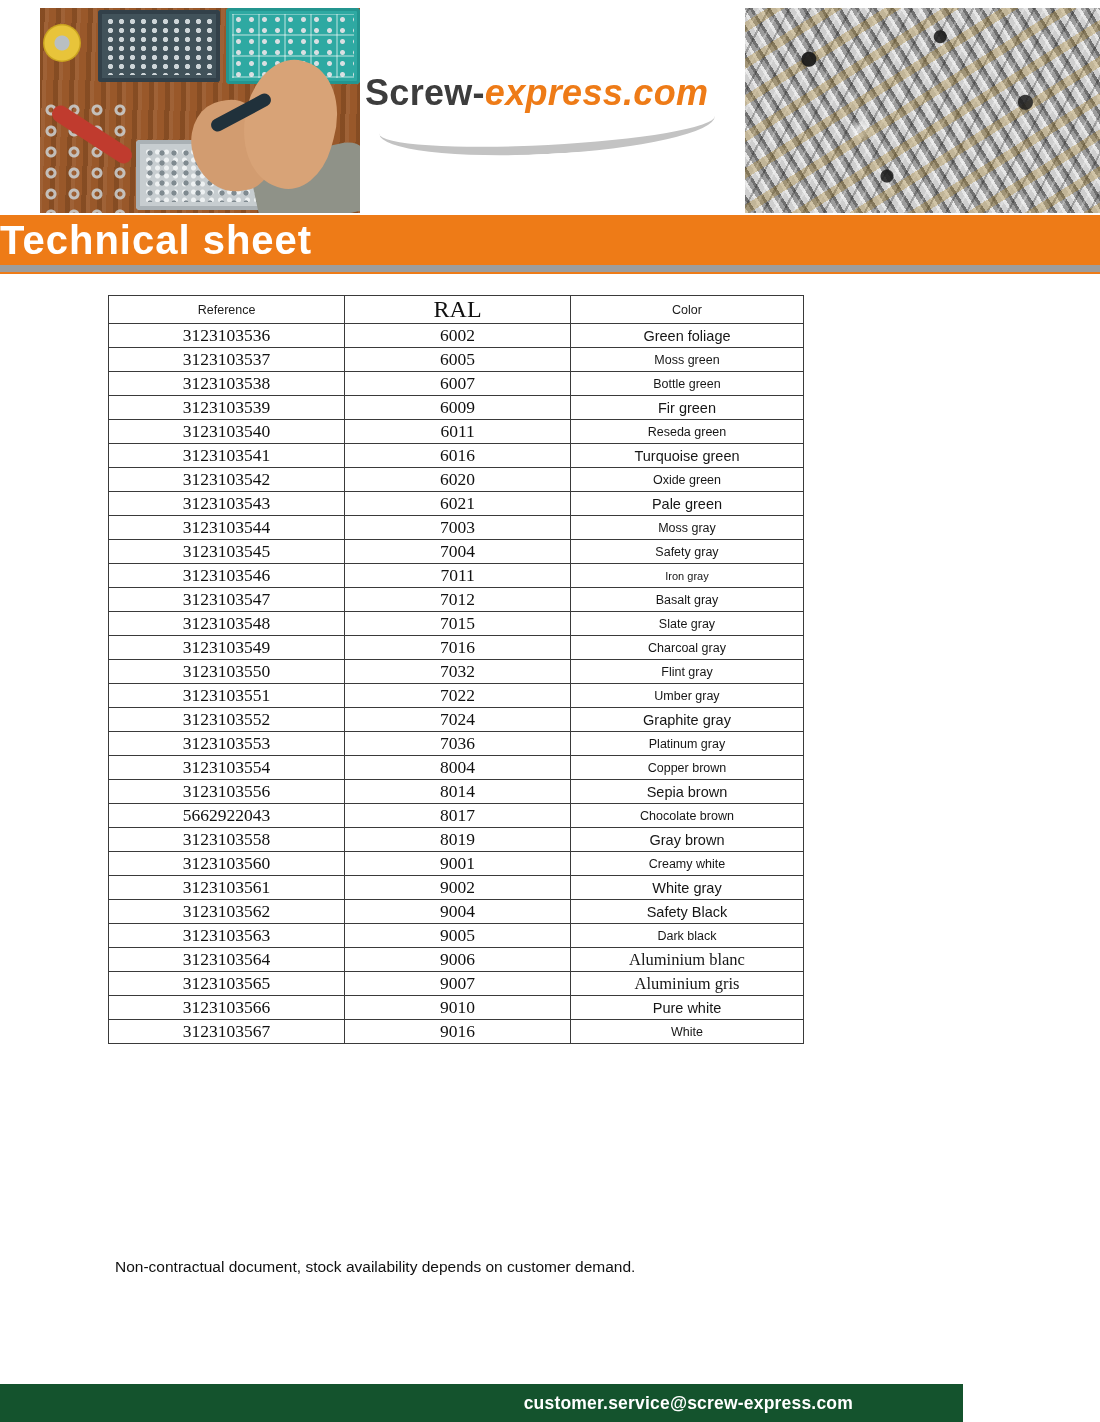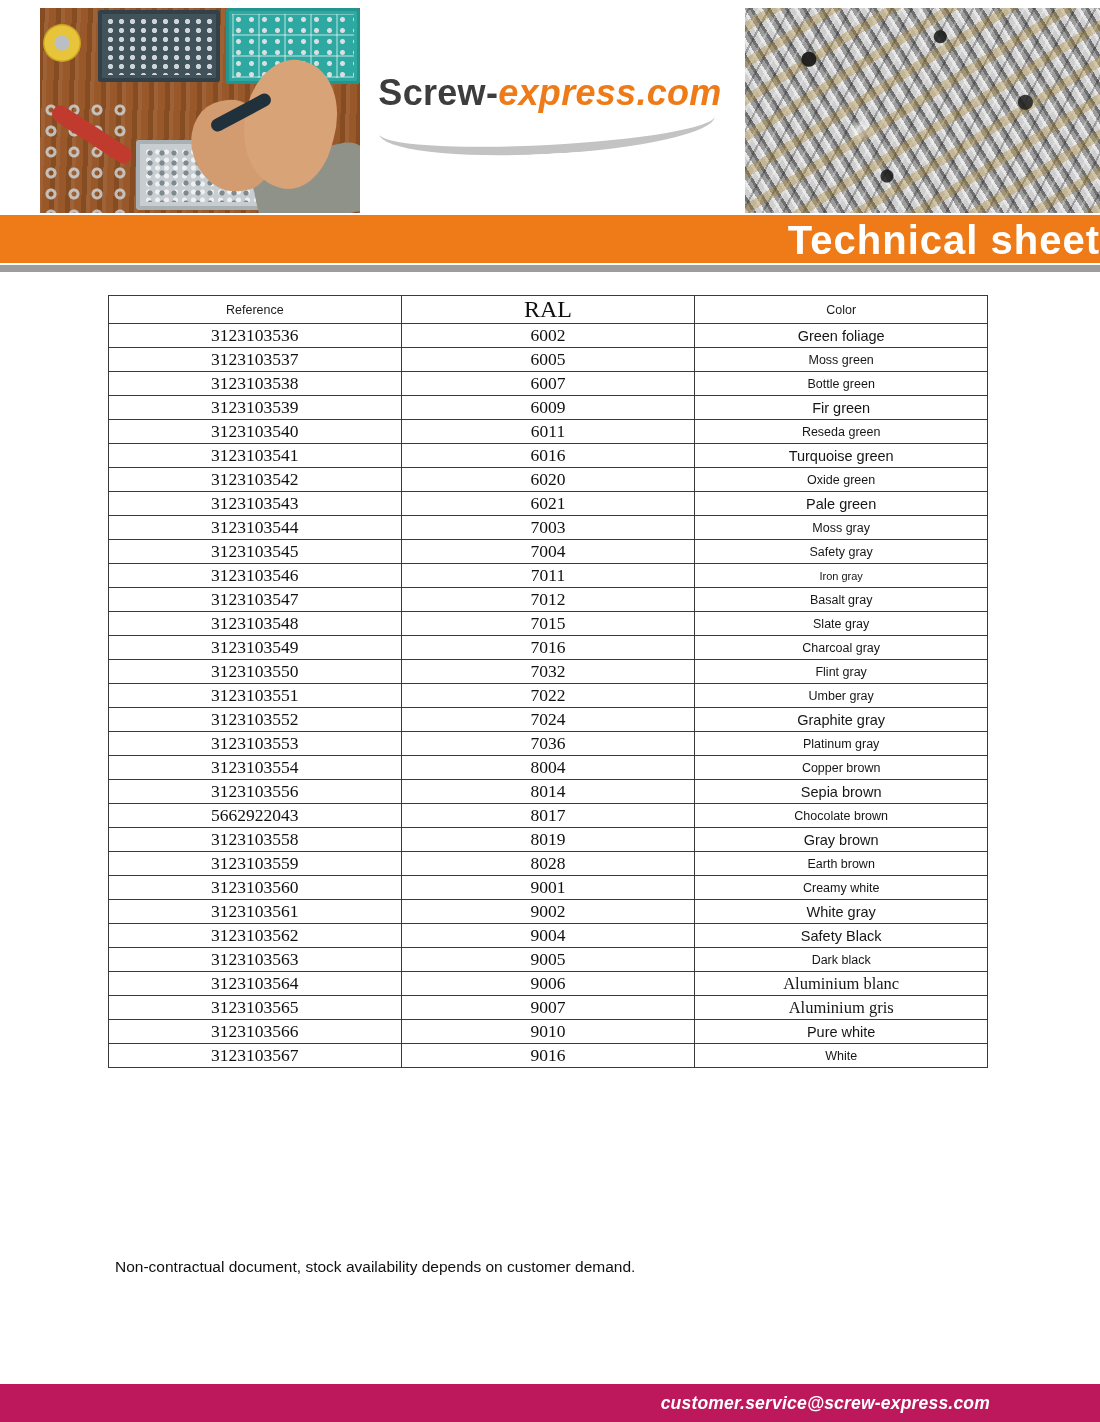--- a/index.html
+++ b/index.html
@@ -53,47 +53,47 @@
       radial-gradient(circle at 55% 14%, rgba(28,28,28,.88) 0 6px, rgba(0,0,0,0) 7px),
       radial-gradient(circle at 79% 46%, rgba(30,30,30,.85) 0 7px, rgba(0,0,0,0) 8px),
       radial-gradient(circle at 40% 82%, rgba(24,24,24,.85) 0 6px, rgba(0,0,0,0) 7px),
       repeating-linear-gradient(-32deg, rgba(168,132,48,.35) 0 9px, rgba(0,0,0,0) 9px 31px),
       radial-gradient(circle at 33% 60%, rgba(255,255,255,.55) 0 5px, rgba(0,0,0,0) 11px),
       repeating-linear-gradient(-62deg, rgba(255,255,255,.28) 0 2px, rgba(0,0,0,0) 2px 9px, rgba(0,0,0,.25) 9px 11px, rgba(0,0,0,0) 11px 18px),
       repeating-linear-gradient(58deg, #e6e6e6 0 3px, #9c9c9c 3px 7px, #6f6f6f 7px 10px, #cfcfcf 10px 15px);
   }
 
   
-  .logo { position:absolute; left:365px; top:72px; width:370px; text-align:center; }
+  .logo { position:absolute; left:365px; top:72px; width:370px; text-align:left; }
   .swoosh { position:absolute; left:14px; top:24px; width:336px; height:58px;
     border-bottom:9px solid #c3c3c3; border-radius:50%; transform:rotate(-3deg); }
   .logo-text { position:relative; font-size:36px; font-weight:bold; letter-spacing:.3px; white-space:nowrap; }
   .logo-a { color:#3d3d3d; }
   .logo-b { color:#ee7b17; font-style:italic; }
 
   
-  .banner { position:absolute; top:215px; left:0; width:1100px; height:48px; background:#ee7b17; text-align:right; }
+  .banner { position:absolute; top:215px; left:0; width:1100px; height:59px; background:#ee7b17; text-align:left; }
   .banner-title { font-size:40px; font-weight:800; line-height:50px; color:#ffffff; letter-spacing:1px; }
   .banner-shadow { position:absolute; top:265px; left:0; width:1100px; height:7px; background:#9d9d9d; }
 
   
-  table.color-table { position:absolute; top:295px; left:108px; width:880px; border-collapse:collapse; }
+  table.color-table { position:absolute; top:295px; left:108px; width:696px; border-collapse:collapse; }
   .color-table th, .color-table td { border:1px solid #3a3a3a; height:24px; padding:0 2px; text-align:center; vertical-align:middle; }
   .th-ref, .th-color { font-size:12.5px; font-weight:400; color:#1c1c1c; width:293px; }
   .th-ral { font-family:"Liberation Serif", serif; font-size:24px; font-weight:400; color:#111; width:294px; }
   .td-ref, .td-ral { font-family:"Liberation Serif", serif; font-size:17.5px; color:#101010; }
   .td-color { color:#161616; }
   .c-sm { font-size:12.5px; }
   .c-xs { font-size:11px; }
   .c-lg { font-size:14.5px; }
   .c-serif { font-family:"Liberation Serif", serif; font-size:16.5px; }
 
   
   .note { position:absolute; left:115px; top:1258px; font-size:15.5px; color:#101010; }
-  .footer-bar { position:absolute; left:0; bottom:0; width:1100px; height:38px; background:#be185d;font-style:italic; }
+  .footer-bar { position:absolute; left:0; bottom:0; width:963px; height:38px; background:#14532d; }
   .footer-email { display:block; line-height:38px; text-align:right; padding-right:110px;
     color:#ffffff; font-weight:bold; font-size:17.5px; letter-spacing:.2px; }
 </style>
 </head>
 <body>
 
 <div class="page">
 
   <div class="photo photo-left">
     <div class="wood"></div>
@@ -258,25 +258,20 @@
     <td class="td-ral">8017</td>
     <td class="td-color c-sm">Chocolate brown</td>
   </tr>
 
   <tr>
     <td class="td-ref">3123103558</td>
     <td class="td-ral">8019</td>
     <td class="td-color c-lg">Gray brown</td>
   </tr>
 
-  <tr>
-    <td class="td-ref">3123103559</td>
-    <td class="td-ral">8028</td>
-    <td class="td-color c-sm">Earth brown</td>
-  </tr>
 
   <tr>
     <td class="td-ref">3123103560</td>
     <td class="td-ral">9001</td>
     <td class="td-color c-sm">Creamy white</td>
   </tr>
 
   <tr>
     <td class="td-ref">3123103561</td>
     <td class="td-ral">9002</td>

